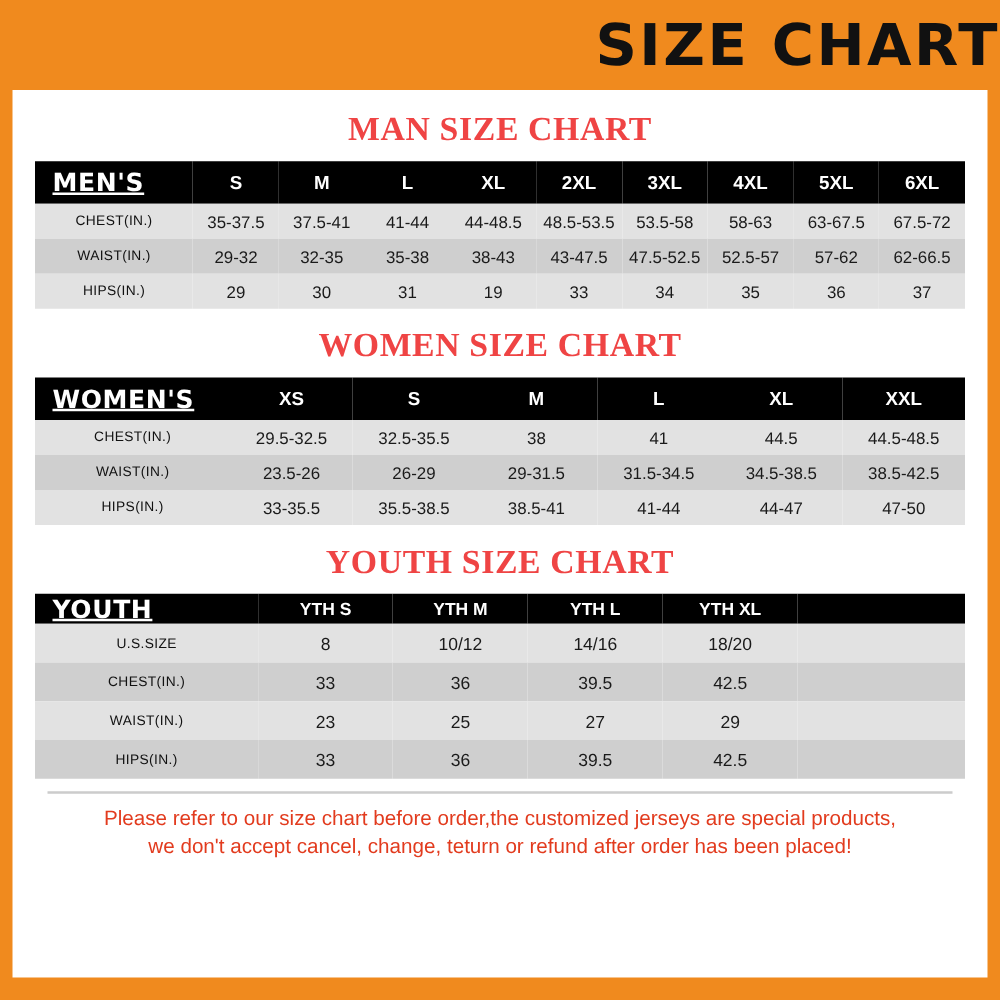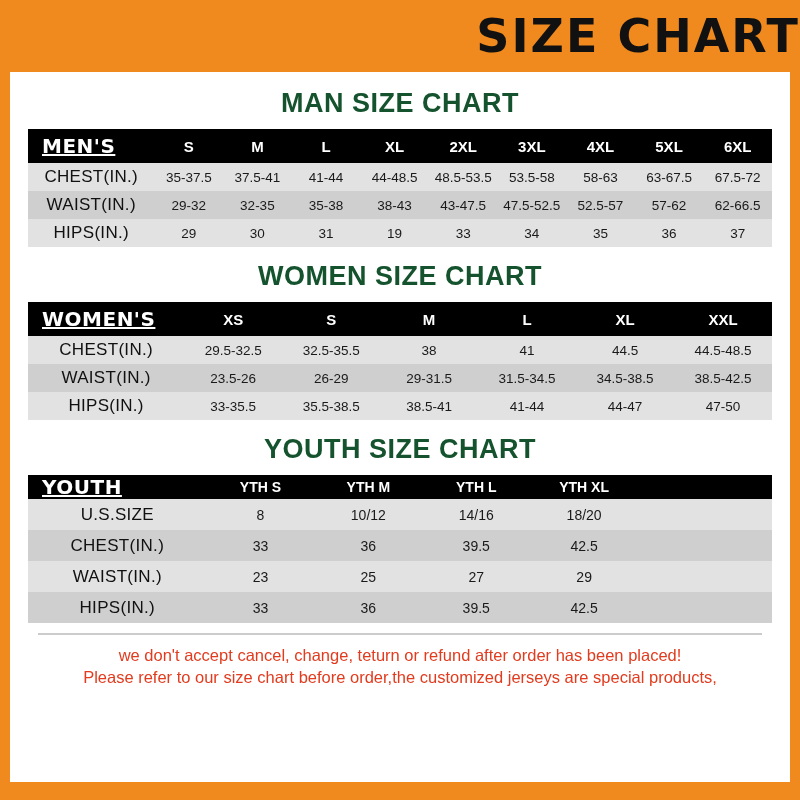--- a/index.html
+++ b/index.html
@@ -36,24 +36,24 @@
     letter-spacing: 2px;
     color: #111111;
     line-height: 1;
   }
   .content {
     flex: 1;
     padding: 0 18px;
   }
   .section-title {
     text-align: center;
-    font-family: Liberation Sans, sans-serif;
+    font-family: Liberation Serif, serif;
     font-weight: bold;
     font-size: 27px;
-    color: #14532d;
+    color: #ef4444;
     letter-spacing: 0.5px;
     margin: 14px 0 10px 0;
   }
   .section-title.first { margin-top: 16px; }
 
   table {
     width: 100%;
     border-collapse: collapse;
     table-layout: fixed;
   }
@@ -77,21 +77,21 @@
     text-align: left;
     padding-left: 14px;
     font-family: "DejaVu Sans", sans-serif;
     font-size: 20px;
     letter-spacing: 0.5px;
     text-decoration: underline;
   }
   tbody tr.row-light td { background: #e2e2e2; }
   tbody tr.row-dark td { background: #cfcfcf; }
   tbody td.label-col {
-    font-size: 17px;
+    font-size: 11px;
     letter-spacing: 0.3px;
     color: #111111;
   }
   .youth thead th { height: 20px; }
   .youth th, .youth td { height: 31px; font-size: 14px; }
 
   .footer-note {
     margin: 10px 10px 0 10px;
     border-top: 2px solid #cccccc;
     padding-top: 9px;
@@ -260,19 +260,19 @@
           <td>33</td>
           <td>36</td>
           <td>39.5</td>
           <td>42.5</td>
           <td></td>
         </tr>
       </tbody>
     </table>
 
     <div class="footer-note">
+      <div>Please refer to our size chart before order,the customized jerseys are special products,</div>
       <div>we don't accept cancel, change, teturn or refund after order has been placed!</div>
-      <div>Please refer to our size chart before order,the customized jerseys are special products,</div>
     </div>
   </div>
 
   <div class="bottom-bar"></div>
 </div>
 
 </body></html>

